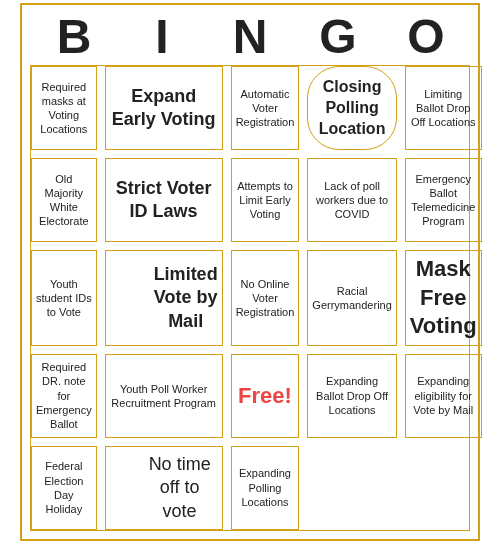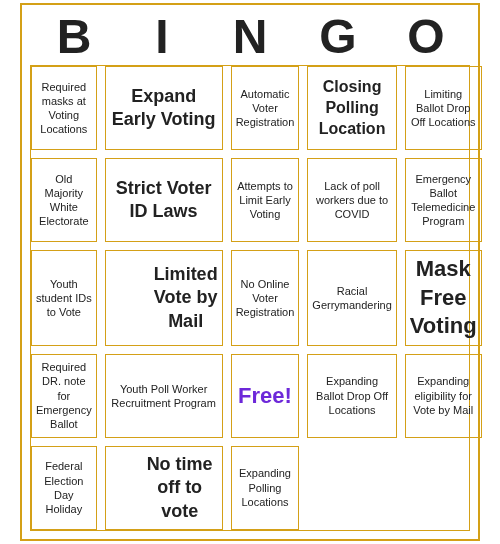--- a/index.html
+++ b/index.html
@@ -44,29 +44,30 @@
       justify-content: center;
       text-align: center;
       padding: 4px;
       font-size: 11px;
       color: #222;
       line-height: 1.3;
     }
     .bingo-cell.free {
       font-size: 22px;
       font-weight: bold;
-      color: #6d28d9;
+      color: #ef4444;
     }
     .bingo-cell.expand-ev {
       font-size: 18px;
       font-weight: bold;
     }
     .bingo-cell.closing {
       font-size: 16px;
       font-weight: bold;
+      border-radius: 32px;
     }
     .bingo-cell.strict-vid {
       font-size: 18px;
       font-weight: bold;
     }
     .bingo-cell.limited-vbm {
       font-size: 18px;
       font-weight: bold;
       padding-left: 48px;
     }
@@ -101,16 +102,16 @@
       <div class="bingo-cell limited-vbm">Limited Vote by Mail</div>
       <div class="bingo-cell">No Online Voter Registration</div>
       <div class="bingo-cell">Racial Gerrymandering</div>
       <div class="bingo-cell mask-free">Mask Free Voting</div>
       <div class="bingo-cell">Required DR. note for Emergency Ballot</div>
       <div class="bingo-cell">Youth Poll Worker Recruitment Program</div>
       <div class="bingo-cell free">Free!</div>
       <div class="bingo-cell">Expanding Ballot Drop Off Locations</div>
       <div class="bingo-cell">Expanding eligibility for Vote by Mail</div>
       <div class="bingo-cell">Federal Election Day Holiday</div>
-      <div class="bingo-cell" style="font-size: 18px; font-weight: bold; padding-left: 36px;">No time off to vote</div>
+      <div class="bingo-cell" style="font-size: 18px; font-weight: normal; padding-left: 36px;">No time off to vote</div>
       <div class="bingo-cell">Expanding Polling Locations</div>
     </div>
 </div>
 
 </body></html>

